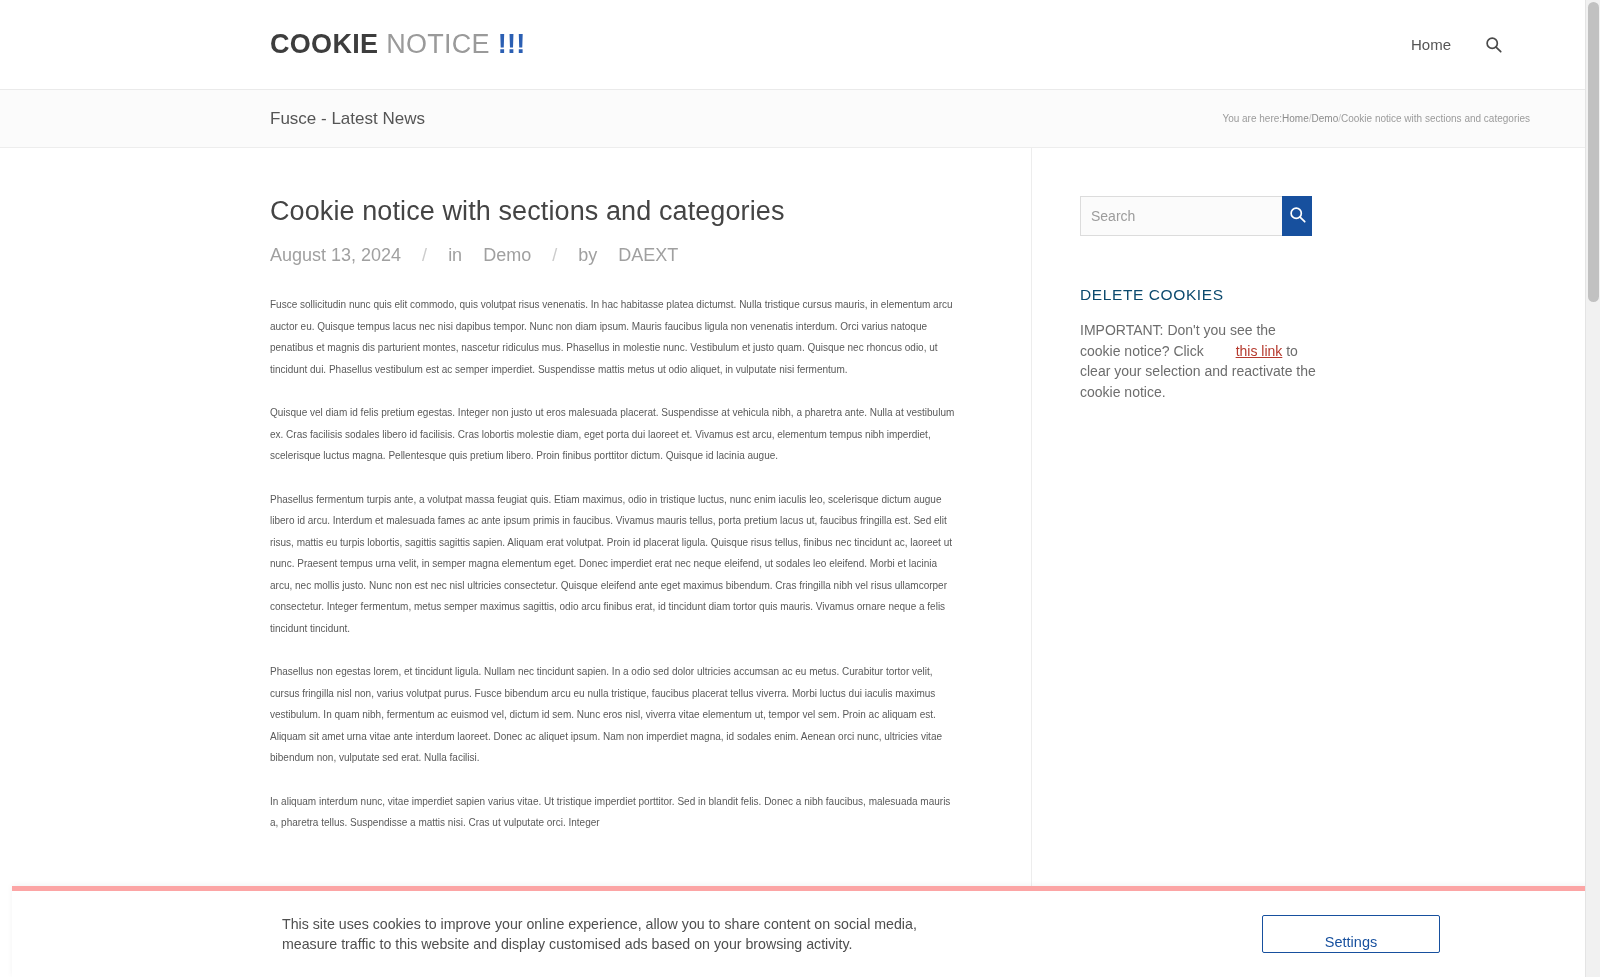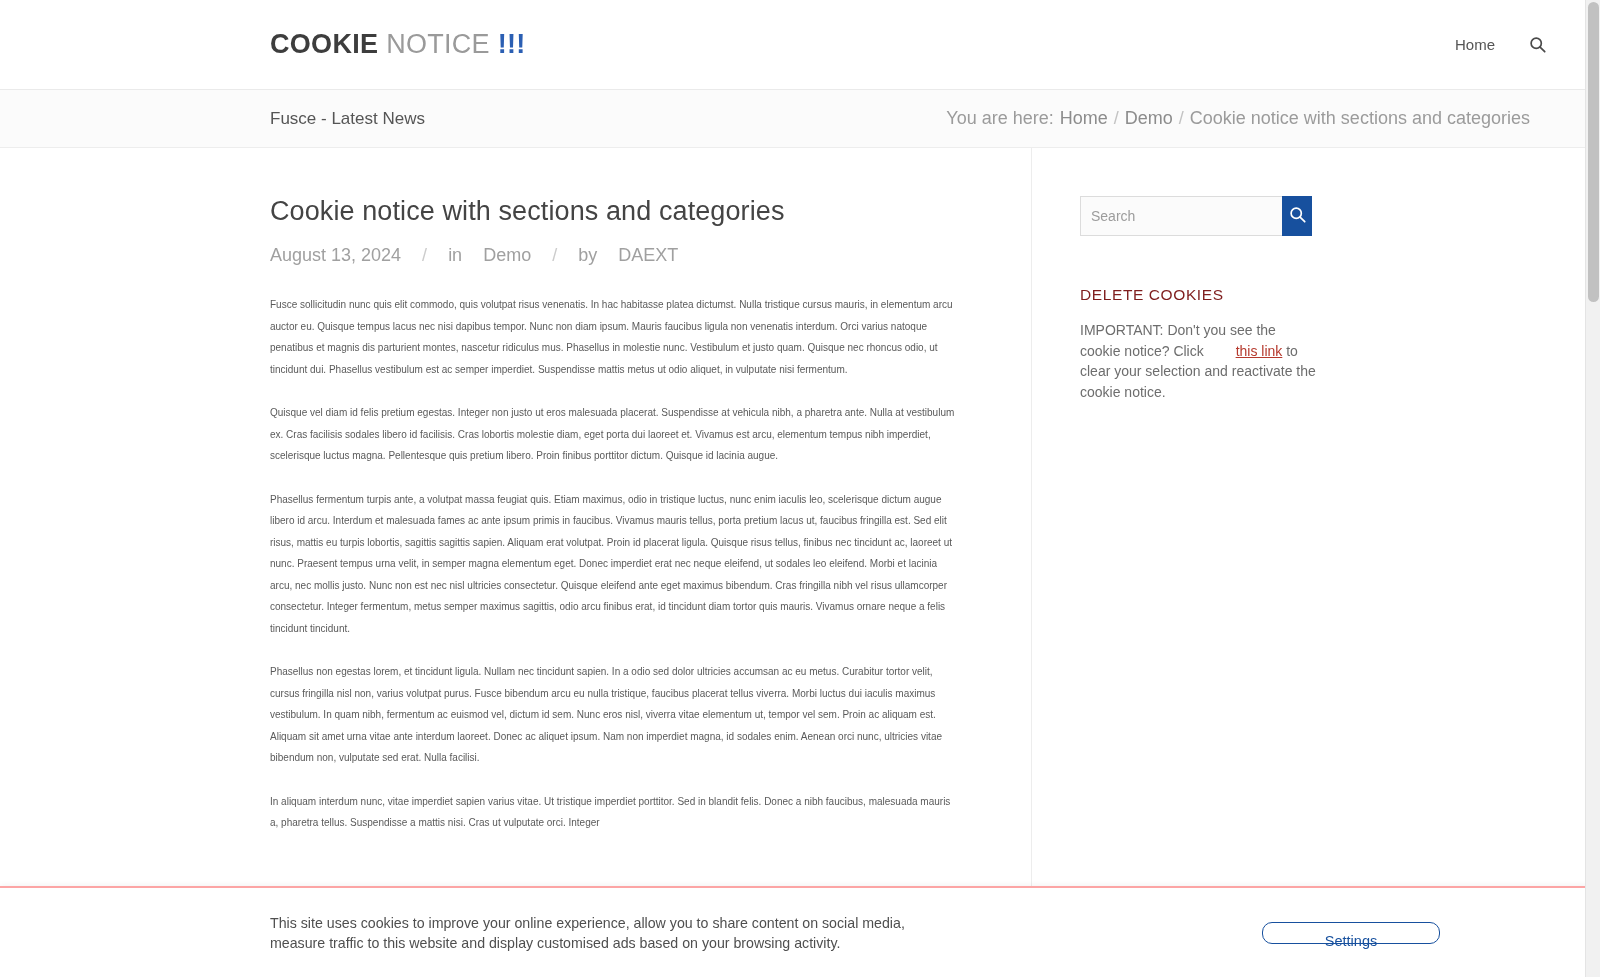--- a/index.html
+++ b/index.html
@@ -19,21 +19,21 @@
     overflow: hidden;
   }
 
   
   .site-header {
     height: 90px;
     border-bottom: 1px solid #eaeaea;
     display: flex;
     align-items: center;
     justify-content: space-between;
-    padding: 0 54px 0 270px;
+    padding: 0 98px 0 270px;
     background: #ffffff;
   }
   .logo {
     font-size: 27px;
     font-weight: bold;
     letter-spacing: 0.3px;
     white-space: nowrap;
   }
   .logo .w1 { color: #3d3d3d; }
   .logo .w2 { color: #9a9a9a; font-weight: normal; }
@@ -62,25 +62,24 @@
     display: flex;
     align-items: center;
     justify-content: space-between;
     padding: 0 70px 0 270px;
   }
   .subheader-title {
     font-size: 17px;
     color: #555555;
   }
   .breadcrumb {
-    font-size: 18px;
+    font-size: 10px;
     color: #9b9b9b;
     display: flex;
     align-items: center;
-    gap: 6px;
     text-align: right;
   }
   .breadcrumb a { color: #8c8c8c; text-decoration: none; }
   .breadcrumb .sep { color: #c3c3c3; }
   .breadcrumb .current { color: #9b9b9b; }
 
   
   .content-wrap {
     display: flex;
     height: 740px;
@@ -146,44 +145,44 @@
     border: none;
     display: flex;
     align-items: center;
     justify-content: center;
     cursor: pointer;
   }
 
   .widget-title {
     font-size: 15.5px;
     letter-spacing: 0.6px;
-    color: #7f1d1d;
+    color: #0c4a6e;
     text-transform: uppercase;
     margin: 0 0 16px 0;
     font-weight: normal;
   }
   .widget-text {
     font-size: 14px;
     line-height: 20.5px;
     color: #6d6d6d;
     width: 238px;
   }
   .widget-text a {
     color: #b5392d;
     text-decoration: underline;
     margin-left: 28px;
   }
 
   
   .cookie-banner {
     position: absolute;
-    left: 0; right: 0; bottom: 0;
+    left: 12px; right: 0; bottom: 0;
     height: 91px;
     background: #ffffff;
-    border-top: 2px solid #fca5a5;
+    border-top: 5px solid #fca5a5;
     display: flex;
     align-items: center;
     padding: 0 70px 0 270px;
     box-shadow: 0 -1px 6px rgba(0,0,0,0.05);
   }
   .cookie-text {
     font-size: 14.2px;
     line-height: 20px;
     color: #4f4f4f;
     max-width: 640px;
@@ -191,25 +190,25 @@
   .cookie-actions {
     margin-left: auto;
     display: flex;
     align-items: center;
     gap: 18px;
     padding-right: 90px;
   }
   .btn {
     font-size: 14.5px;
     font-family: "Liberation Sans", sans-serif;
-    padding: 0 28px;
-    height: 22px;
+    padding: 8px 28px;
+    height: 38px;
     line-height: 36px;
     cursor: pointer;
-    border-radius: 10px;
+    border-radius: 2px;
   }
   .btn-settings {
     background: #ffffff;
     border: 1px solid #17509e;
     color: #17509e;
     min-width: 178px;
     text-align: center;
   }
   .btn-accept {
     background: #17509e;

